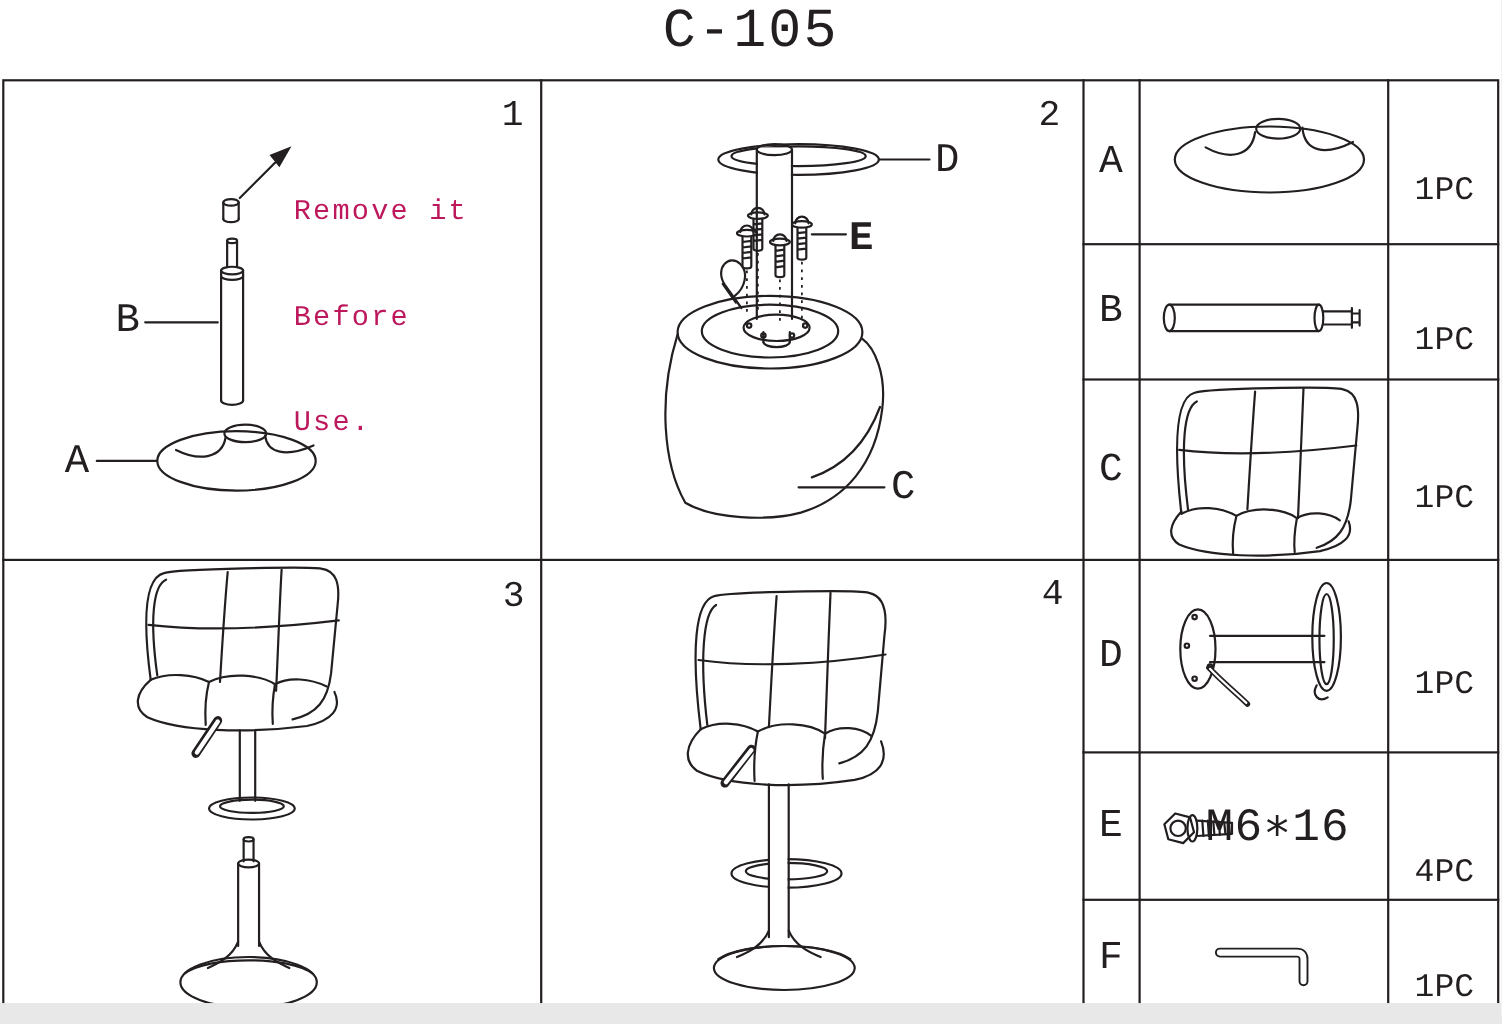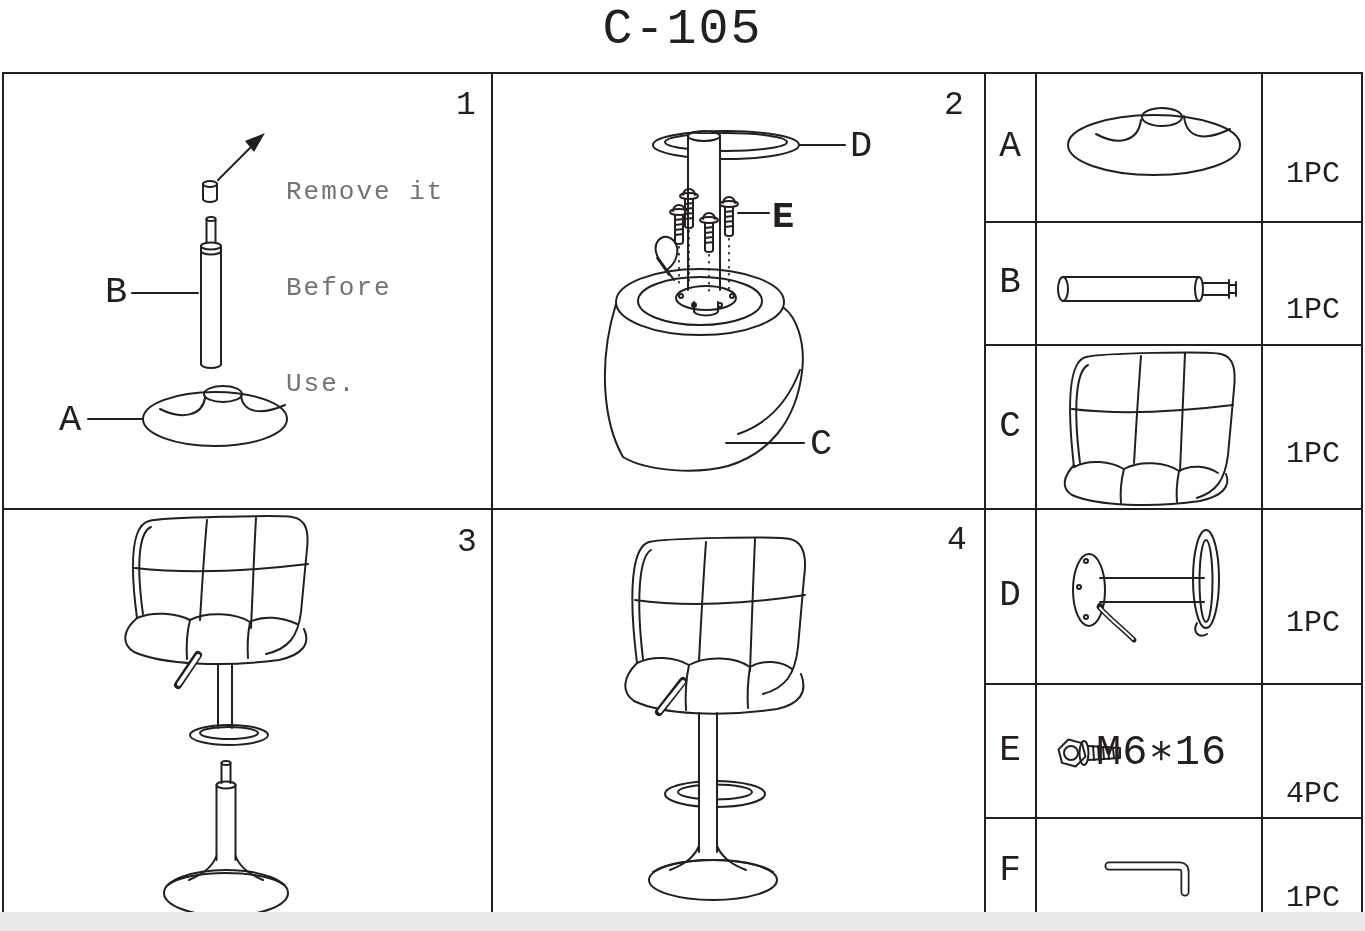--- a/index.html
+++ b/index.html
@@ -12,21 +12,21 @@
   svg *{vector-effect:non-scaling-stroke;}
   .stroke{fill:none;stroke:#231f20;stroke-width:2;stroke-linecap:round;stroke-linejoin:round;}
   .fillk{fill:#231f20;stroke:none;}
   .white{fill:none;stroke:#ffffff;stroke-linecap:round;stroke-linejoin:round;}
   .wfill{fill:#ffffff;stroke:none;}
   .dots{fill:none;stroke:#231f20;stroke-width:1.6;stroke-dasharray:2.5,4.5;}
   .txt{position:absolute;white-space:pre;}
   .title{left:0;top:1px;width:1365px;text-align:center;font-size:50px;letter-spacing:2px;}
   .stepnum{width:34px;text-align:center;font-size:33px;line-height:36px;}
   .plabel{width:38px;text-align:center;font-size:37px;line-height:40px;}
-  .note{font-size:26px;line-height:32px;letter-spacing:2px;color:#737373;font-weight:300;margin-left:19px;}
+  .note{font-size:26px;line-height:32px;letter-spacing:2px;color:#be185d;font-weight:300;}
   .tletter{left:985px;width:50px;text-align:center;font-size:36px;line-height:40px;}
   .tqty{left:1263px;width:100px;text-align:center;font-size:30px;line-height:40px;margin-top:26px;}
   .spec{font-size:42px;line-height:42px;letter-spacing:1px;}
   .bold{font-weight:bold;}
 </style>
 </head>
 <body>
 
 <div class="sheet">
 

